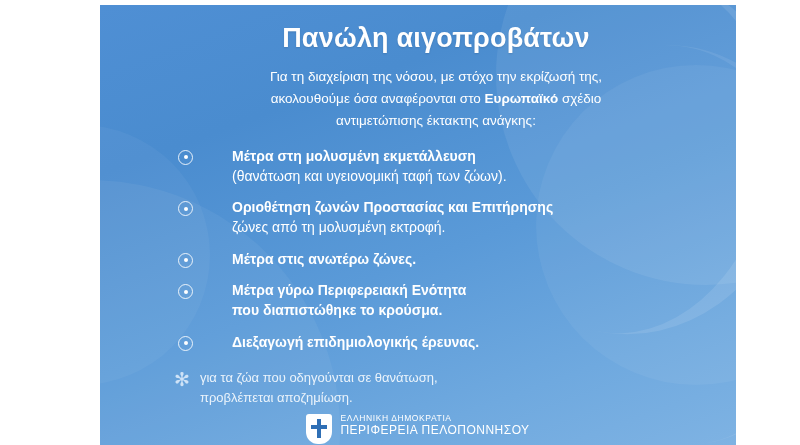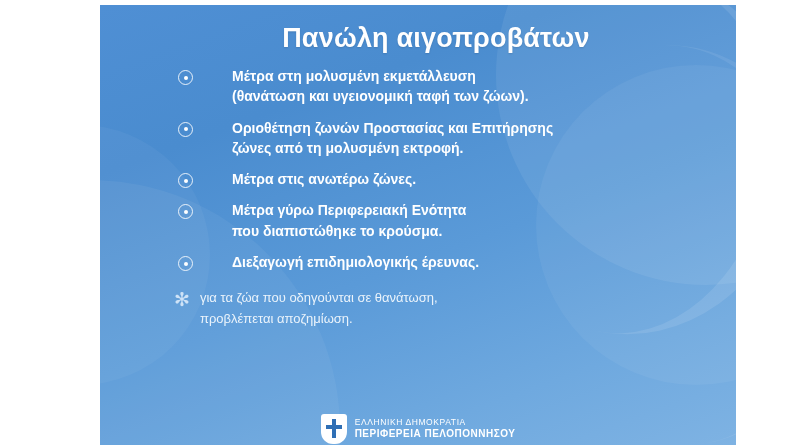--- a/index.html
+++ b/index.html
@@ -134,21 +134,21 @@
     color: #ffffff;
     font-size: 14px;
     line-height: 1.45;
     margin-left: 28px;
   }
   .btext .strong {
     font-weight: bold;
     display: block;
   }
   .btext .sub {
-    font-weight: bold;
+    font-weight: normal;
     display: block;
   }
 
   .note {
     display: flex;
     align-items: flex-start;
     margin: 16px 0 0 4px;
   }
   .asterisk {
     color: #cfe3f7;
@@ -161,21 +161,21 @@
     font-size: 13px;
     line-height: 1.55;
   }
 
   .footer {
     position: absolute;
     left: 0;
     bottom: 6px;
     width: 100%;
     display: flex;
-    align-items: center;
+    align-items: flex-start;
     justify-content: center;
     z-index: 3;
   }
   .crest {
     width: 26px;
     height: 30px;
     margin-right: 8px;
     position: relative;
   }
   .crest-shield {
@@ -198,40 +198,45 @@
     top: 11px;
     width: 16px;
     height: 4px;
     background: #2f6fb5;
   }
   .footer-text {
     color: #ffffff;
     line-height: 1.15;
   }
   .footer-l1 { font-size: 8.5px; letter-spacing: 0.6px; }
-  .footer-l2 { font-size: 10px; font-weight: bold; letter-spacing: 0.5px; }
+  .footer-l2 { font-size: 12px; font-weight: normal; letter-spacing: 0.5px; }
 </style>
 </head>
 <body>
 
 <div class="page">
   <div class="poster">
 
     <div class="wave w1"></div>
     <div class="wave w2"></div>
     <div class="wave w3"></div>
     <div class="wave w4"></div>
     <div class="arc"></div>
     <div class="arc2"></div>
     <div class="arc3"></div>
 
     <div class="content">
 
       <div class="title">Πανώλη αιγοπροβάτων</div>
 
+      <div class="intro">
+        <span>Για τη διαχείριση της νόσου, με στόχο την εκρίζωσή της,</span><br>
+        <span>ακολουθούμε όσα αναφέρονται στο </span><b>Ευρωπαϊκό</b><span> σχέδιο</span><br>
+        <span>αντιμετώπισης έκτακτης ανάγκης:</span>
+      </div>
 
       <ul class="bullets">
         <li class="bullet">
           <span class="marker"></span>
           <span class="btext">
             <span class="strong">Μέτρα στη μολυσμένη εκμετάλλευση</span>
             <span class="sub">(θανάτωση και υγειονομική ταφή των ζώων).</span>
           </span>
         </li>
         <li class="bullet">

